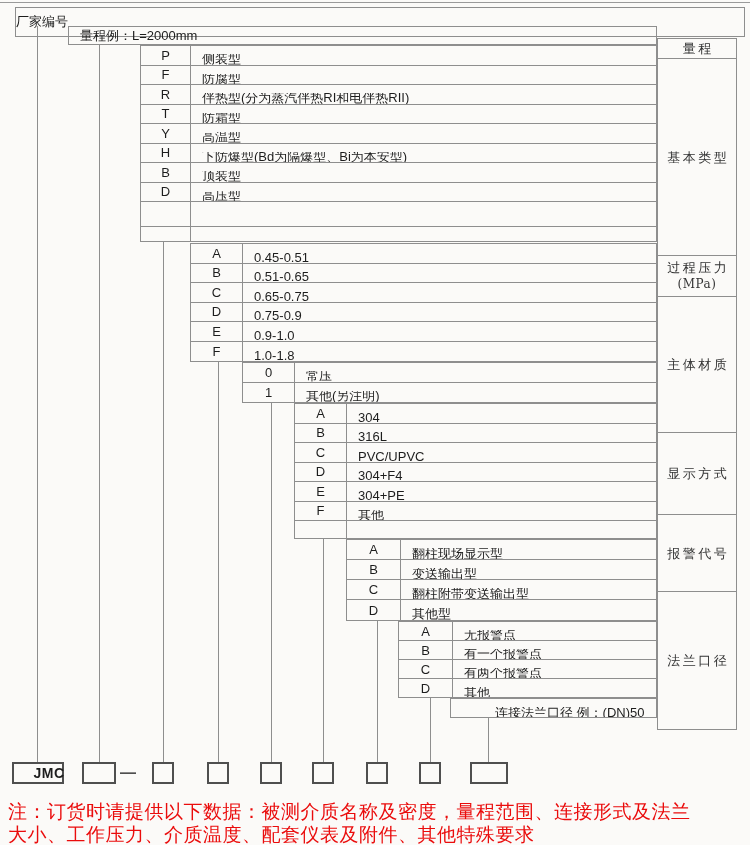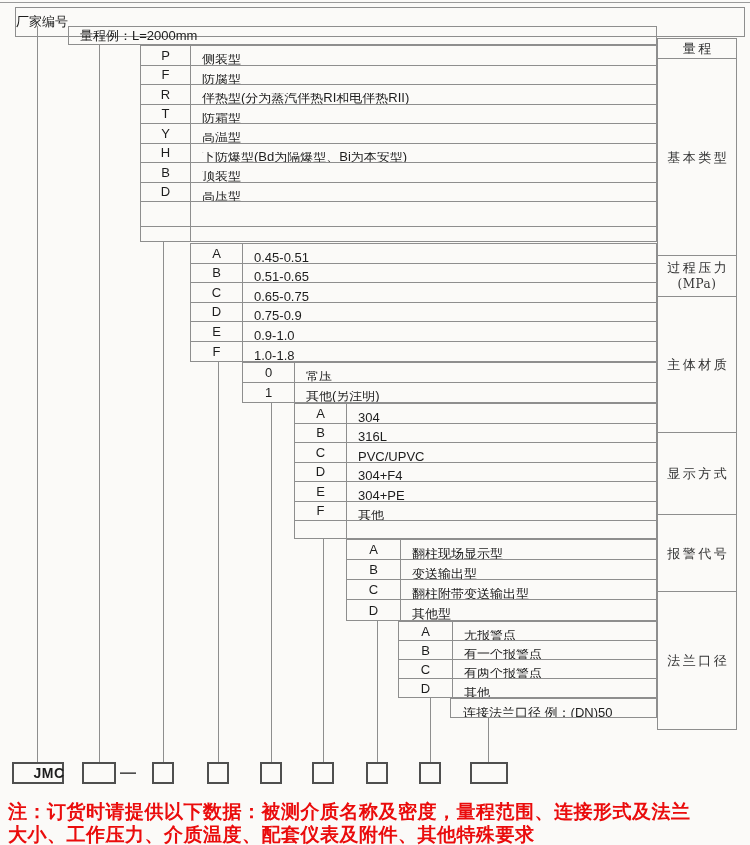--- a/index.html
+++ b/index.html
@@ -24,21 +24,21 @@
   .s3 .tr.e1{height:25px;}
   .s4{left:190px;top:243px;width:467px;height:119px;}
   .s4 .code,.s5 .code,.s6 .code{width:52px;}
   .s5{left:242px;top:362px;width:415px;height:41px;}
   .s6{left:294px;top:403px;width:363px;height:136px;}
   .s7{left:346px;top:539px;width:311px;height:82px;}
   .s7 .code,.s8 .code{width:54px;}
   .s7 .tr{height:20px;}
   .s8{left:398px;top:621px;width:259px;height:77px;}
   .s8 .tr{height:19px;}
-  .s9{left:450px;top:698px;width:207px;height:20px;}
+  .s9{left:450px;top:698px;width:207px;height:20px;padding-left:32px;}
   .s9 .desc{padding-left:12px;}
 
   .labelcol{position:absolute;left:657px;top:38px;width:80px;height:692px;
             border:1px solid #8e8e8e;box-sizing:border-box;display:flex;flex-direction:column;}
   .lb{flex:0 0 auto;box-sizing:border-box;display:flex;flex-direction:column;
       align-items:center;justify-content:center;
       font-family:"DejaVu Serif","Liberation Serif",serif;font-size:13px;
       letter-spacing:2.5px;color:#333;text-indent:2.5px;line-height:17px;}
   .lb + .lb{border-top:1px solid #8e8e8e;text-align:center;}
   .lb .sub{letter-spacing:0.5px;font-size:12px;text-indent:0;}
@@ -64,21 +64,21 @@
   .b3{left:152px;width:22px;}
   .b4{left:207px;width:22px;}
   .b5{left:260px;width:22px;}
   .b6{left:312px;width:22px;}
   .b7{left:366px;width:22px;}
   .b8{left:419px;width:22px;}
   .b9{left:470px;width:38px;}
   .dash{position:absolute;left:120px;top:762px;height:22px;display:flex;align-items:center;
         font-weight:bold;font-size:16px;color:#4f4f4f;}
 
-  .note{position:absolute;left:8px;font-weight:bold;color:#ea0c0c;font-size:19px;
+  .note{position:absolute;left:8px;font-weight:normal;color:#ea0c0c;font-size:19px;
         letter-spacing:0.5px;white-space:nowrap;}
   .l1{top:799px;} .l2{top:822px;}
 </style>
 </head>
 <body>
 
 <div class="canvas">
   <div class="topline"></div>
 
   <div class="hbox s1">

